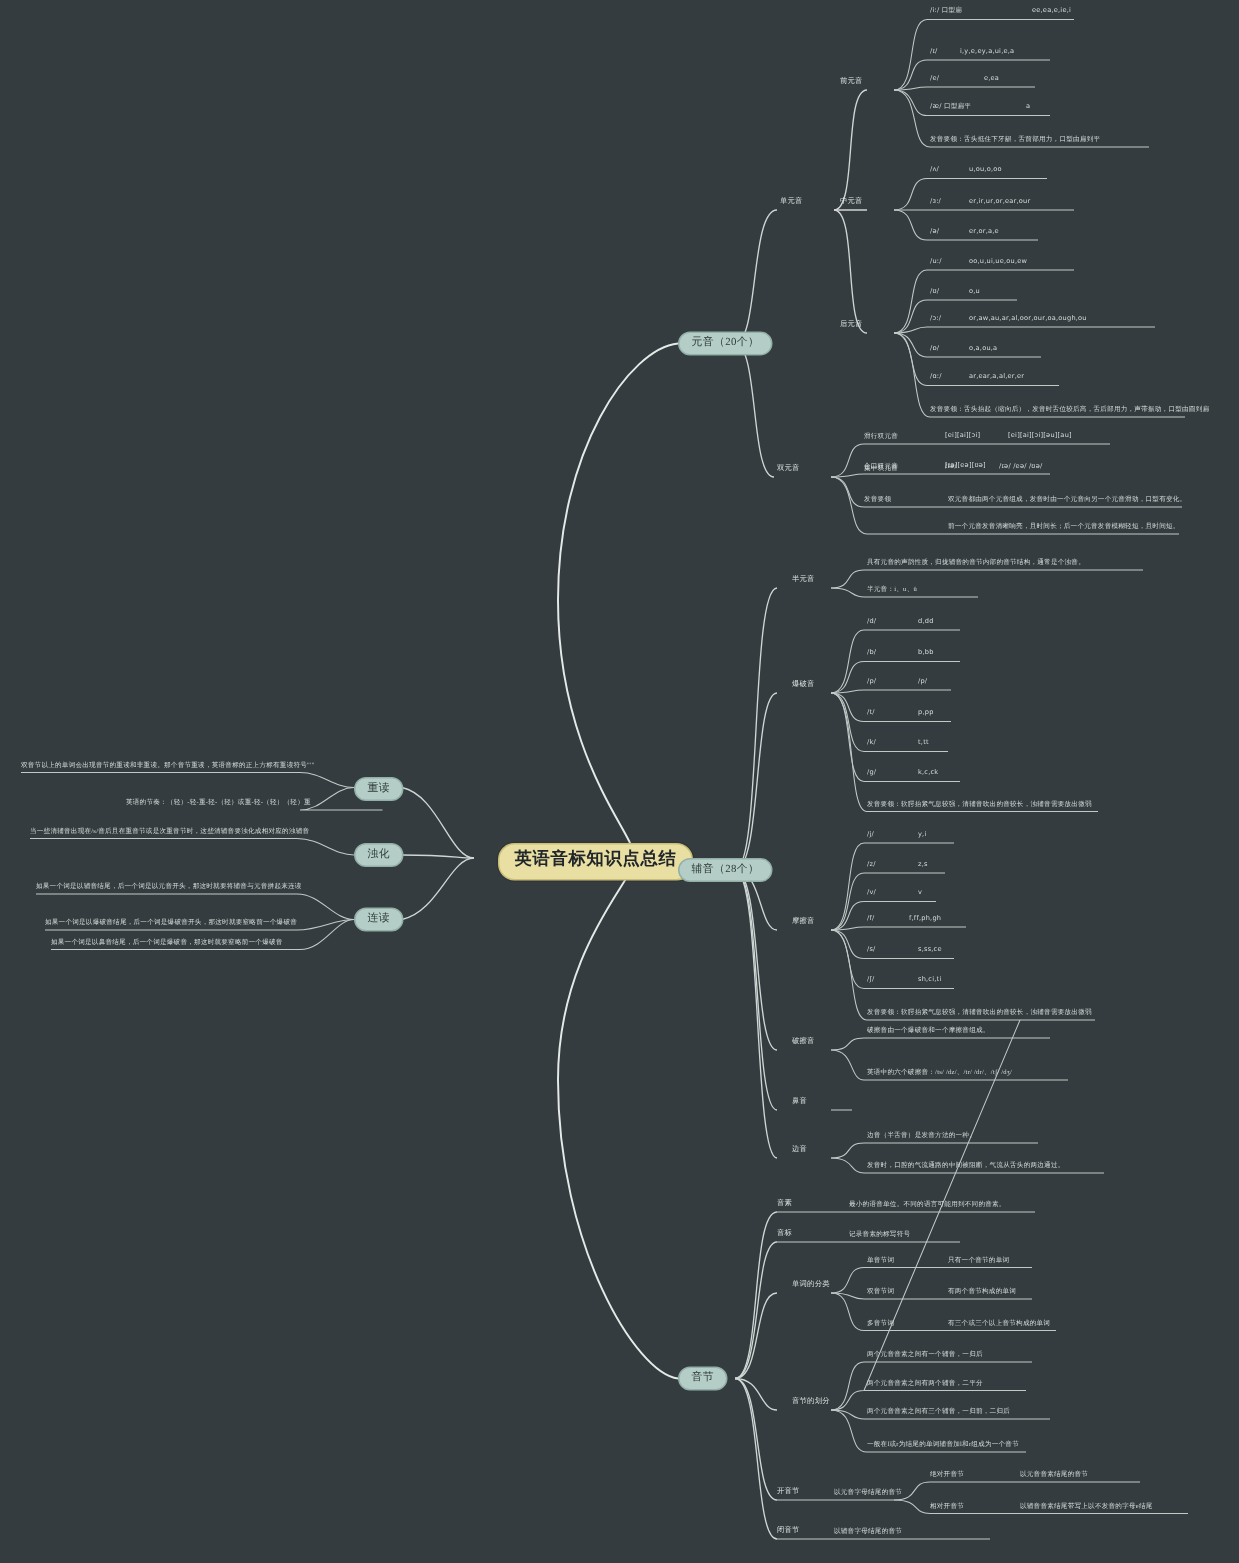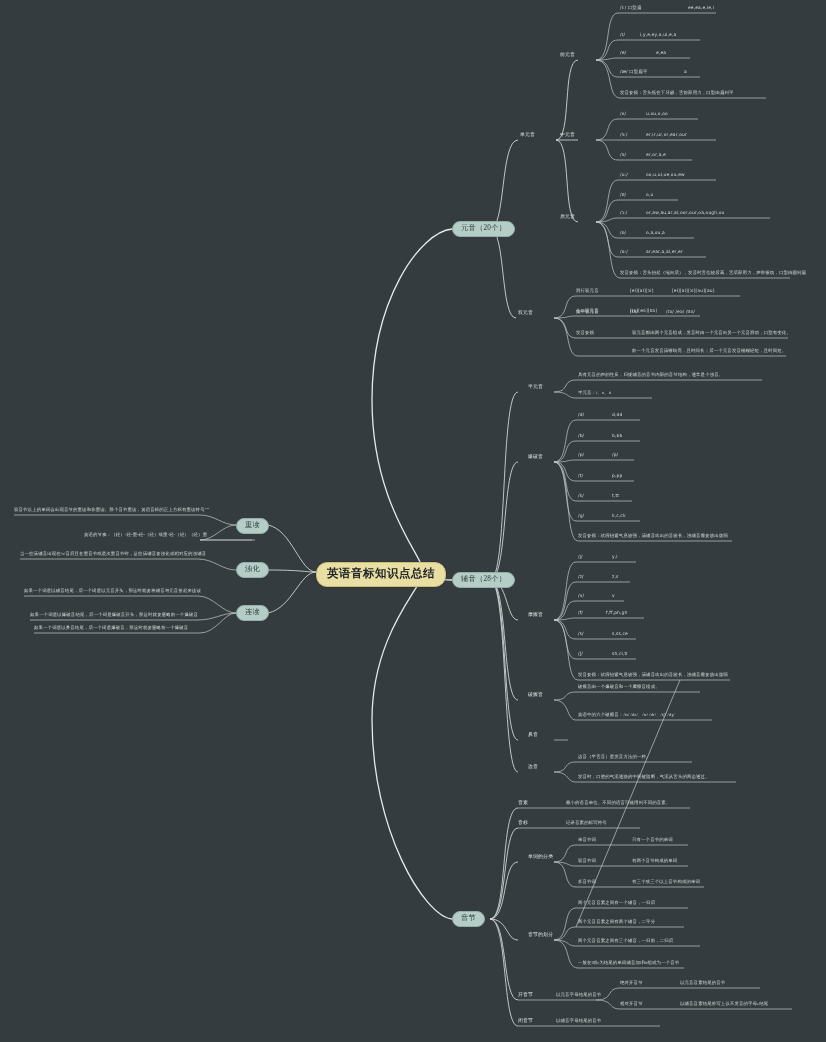--- a/index.html
+++ b/index.html
@@ -152,21 +152,21 @@
     <path class="thin" d="M554 940 C570 940 562 908 576 908 L688 908"></path>
     <path class="thin" d="M554 940 C570 940 562 927 576 927 L680 680 M576 927 L684 927"></path>
     <path class="thin" d="M554 940 C570 940 566 946 576 946 L700 946"></path>
     <path class="thin" d="M554 940 C572 940 564 968 578 968 L684 968"></path>
     <path class="thin" d="M518 1000 L596 1000"></path>
     <path class="thin" d="M596 1000 C614 1000 606 988 620 988 L760 988"></path>
     <path class="thin" d="M596 1000 C614 1000 608 1009 620 1009 L792 1009"></path>
     <path class="thin" d="M518 1026 L660 1026"></path>
   </svg>
 
-  <div class="node root" style="left:316px;top:562px;">英语音标知识点总结</div>
+  <div class="node root" style="left:332px;top:562px;">英语音标知识点总结</div>
 
   <div class="node lvl1" style="left:236px;top:518px;">重读</div>
   <div class="node lvl1" style="left:236px;top:562px;">浊化</div>
   <div class="node lvl1" style="left:236px;top:605px;">连读</div>
 
   <div class="node lbl xs" style="left:14px;top:508px;">双音节以上的单词会出现音节的重读和非重读。那个音节重读，英语音标的正上方标有重读符号"'"</div>
   <div class="node lbl xs" style="left:84px;top:533px;">英语的节奏：（轻）-轻-重-轻-（轻）或重-轻-（轻）（轻）重</div>
   <div class="node lbl xs" style="left:20px;top:552px;">当一些清辅音出现在/s/音后且在重音节或是次重音节时，这些清辅音要浊化成相对应的浊辅音</div>
   <div class="node lbl xs" style="left:24px;top:589px;">如果一个词是以辅音结尾，后一个词是以元音开头，那这时就要将辅音与元音拼起来连读</div>
   <div class="node lbl xs" style="left:30px;top:613px;">如果一个词是以爆破音结尾，后一个词是爆破音开头，那这时就要窒略前一个爆破音</div>

